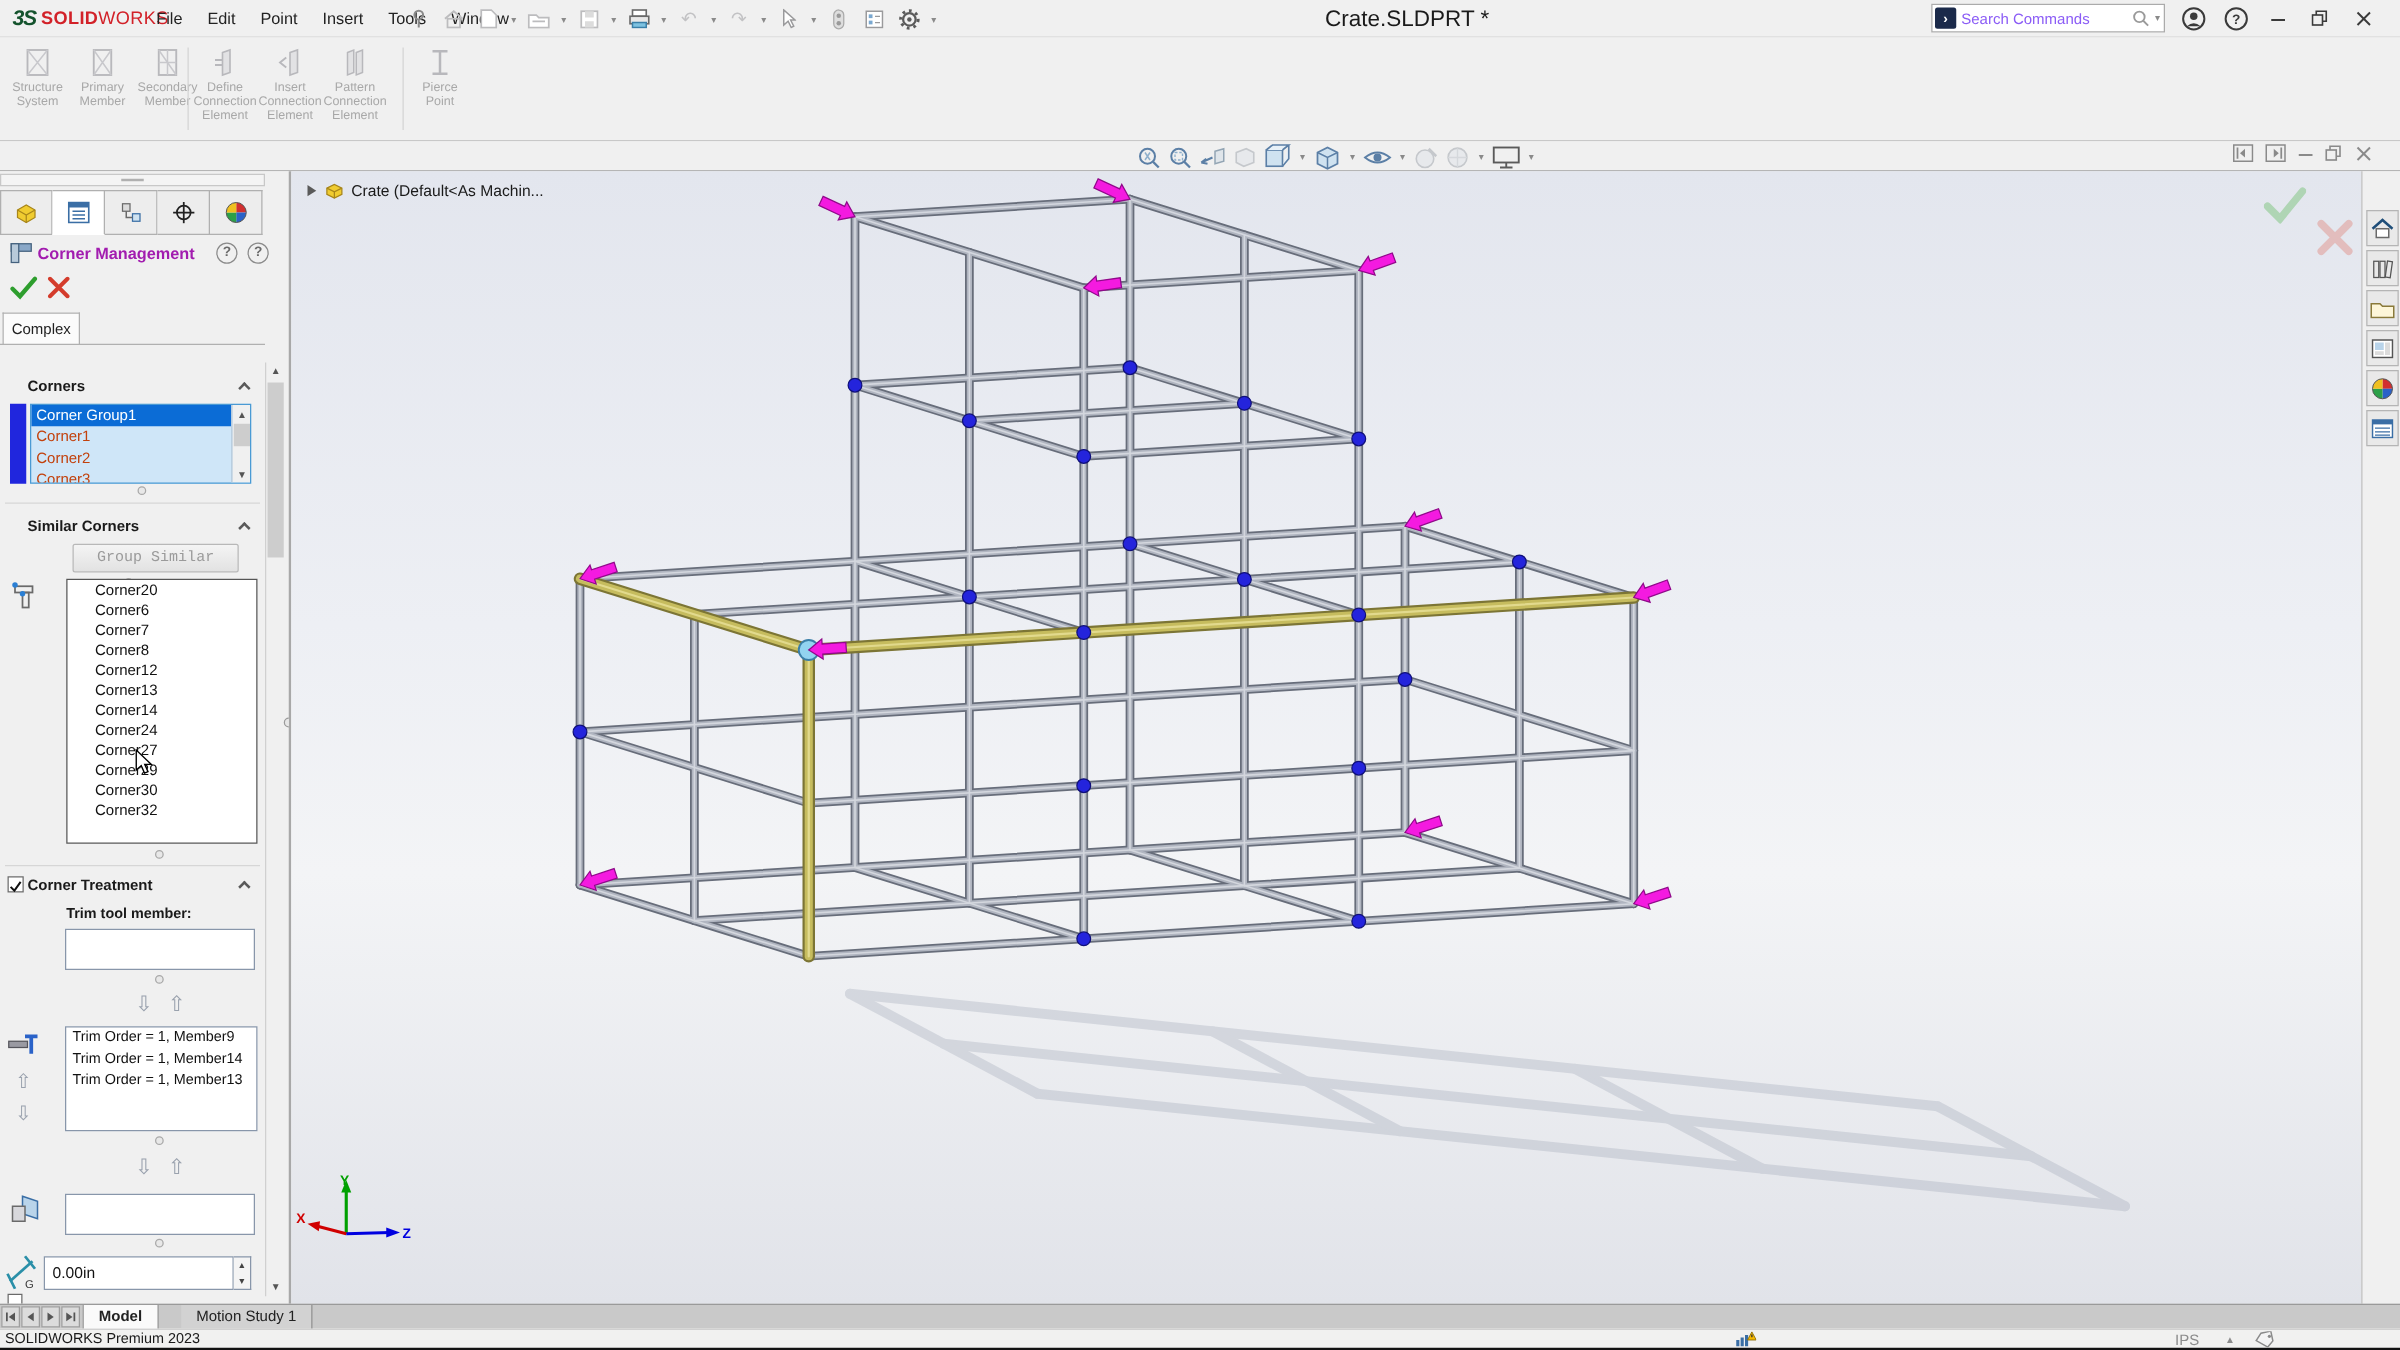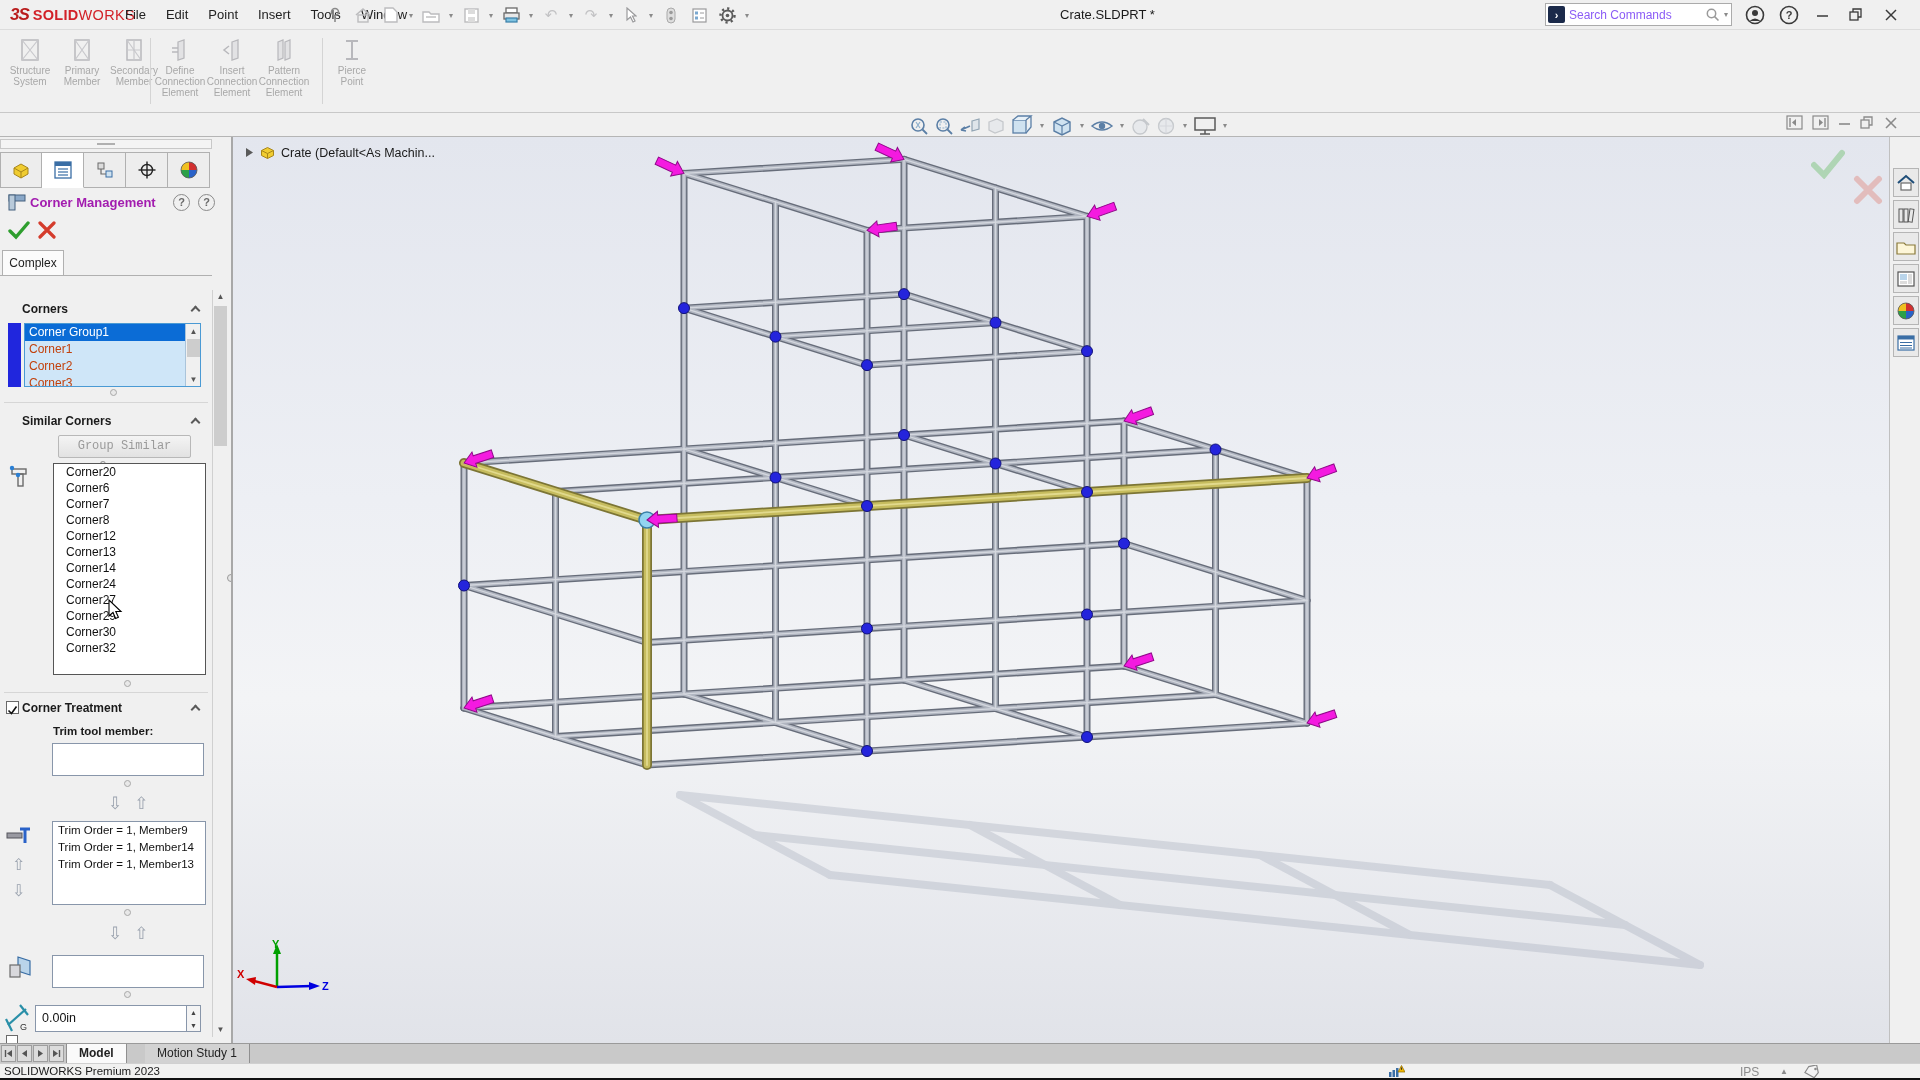--- a/index.html
+++ b/index.html
@@ -2,29 +2,29 @@
 <html><head>
 <meta charset="utf-8">
 <style>
   * { margin:0; padding:0; box-sizing:border-box; }
   html,body { width:1920px; height:1080px; overflow:hidden; font-family:"Liberation Sans",sans-serif; background:#f0f0f0; }
   .abs { position:absolute; }
 
   
   .titlebar { position:relative; height:30px; background:#f0f0f0; border-bottom:1px solid #dcdcdc; }
   .logo { position:absolute; left:10px; top:5px; display:flex; align-items:center; gap:4px; }
-  .logo-mark { color:#b91c1c; font-weight:bold; font-style:italic; font-size:17px; letter-spacing:-1px; }
+  .logo-mark { color:#14532d; font-weight:bold; font-style:italic; font-size:17px; letter-spacing:-1px; }
   .logo-text { color:#d22128; font-size:14.5px; letter-spacing:.3px; }
   .logo-text b { font-weight:bold; }
   .menus { position:absolute; left:115px; top:0; height:30px; display:flex; align-items:center; }
   .menu-item { font-size:13px; color:#222; padding:0 10px; height:30px; line-height:30px; cursor:default; }
   .qat { position:absolute; left:322px; top:0; height:30px; display:flex; align-items:center; gap:2px; }
   .qbtn { width:26px; height:26px; display:flex; align-items:center; justify-content:center; }
   .dd { font-size:8px; color:#8a8a8a; width:10px; text-align:center; }
-  .wintitle { position:absolute; left:1060px; top:0; height:30px; line-height:30px; font-size:13px; color:#1a1a1a; }
+  .wintitle { position:absolute; left:1060px; top:0; height:30px; line-height:30px; font-size:18px; color:#1a1a1a; }
   .searchbox { position:absolute; left:1545px; top:3px; width:187px; height:23px; background:#fff; border:1px solid #ababab; display:flex; align-items:center; }
   .sw-cmd-icon { width:17px; height:17px; background:#1b2a4a; border-radius:2px; margin:0 4px 0 2px; color:#fff; font-size:11px; font-weight:bold; display:flex; align-items:center; justify-content:center; }
   .search-ph { flex:1; font-size:12px; color:#8b5cf6; }
   .titlebar-right { position:absolute; left:1742px; top:0; height:30px; display:flex; align-items:center; gap:9px; }
   .tbtn { width:25px; height:25px; display:flex; align-items:center; justify-content:center; }
 
   
   .ribbon { position:relative; height:83px; background:#f0f0f0; border-bottom:1px solid #c8c8c8; }
   .rgroup { position:absolute; top:4px; display:flex; }
   .rbtn { width:52px; display:flex; flex-direction:column; align-items:center; padding-top:3px; }
@@ -70,21 +70,21 @@
   .corners-strip { position:absolute; left:8px; top:186px; width:13px; height:64px; background:#2026dd; }
   .corners-list { position:absolute; left:24px; top:186px; width:177px; height:64px; background:#cfe6f8; border:1px solid #4a9ad4; overflow:hidden; }
   .citem { height:17px; line-height:17px; font-size:12px; color:#c2410c; padding-left:4px; }
   .citem.selected { background:#0b6cd6; color:#fff; }
   .ilist-sb { position:absolute; right:0; top:0; width:15px; height:100%; background:#f0f0f0; border-left:1px solid #aac4da; }
   .sb-arrow { width:15px; height:14px; display:flex; align-items:center; justify-content:center; font-size:8px; color:#555; }
   .ilist-thumb { position:absolute; left:1px; top:15px; width:13px; height:18px; background:#cdcdcd; }
 
   .gbutton { position:absolute; left:58px; top:298px; width:133px; height:23px; background:linear-gradient(#f4f4f4,#e2e2e2); border:1px solid #b8b8b8; border-radius:2px; font-size:12px; color:#9a9a9a; text-align:center; line-height:21px;font-family:Liberation Mono, monospace; }
   .simlist { position:absolute; left:53px; top:326px; width:153px; height:212px; background:#fff; border:1px solid #555; overflow:hidden; }
-  .sitem { height:16px; line-height:16px; font-size:12px; color:#111; padding-left:12px; }
+  .sitem { height:16px; line-height:16px; font-size:12px; color:#111; padding-left:22px; }
 
   .whitebox { position:absolute; background:#fff; border:1px solid #8896aa; }
   .blockarrows { position:absolute; font-size:17px; color:#9aa2ae; letter-spacing:12px; }
   .trimrow { height:17px; line-height:17px; font-size:11.5px; color:#111; padding-left:5px; white-space:nowrap; }
   .sidearrow { position:absolute; font-size:16px; color:#9aa2ae; }
 
   .spininput { position:absolute; left:35px; top:868px; width:152px; height:27px; background:#fff; border:1px solid #8896aa; font-size:12.5px; color:#111; line-height:25px; padding-left:6px; }
   .spincol { position:absolute; left:187px; top:868px; width:14px; height:27px; border:1px solid #8896aa; border-left:none; background:#f4f4f4; }
   .spincol .sa { height:13px; display:flex; align-items:center; justify-content:center; font-size:7px; color:#444; }
 

